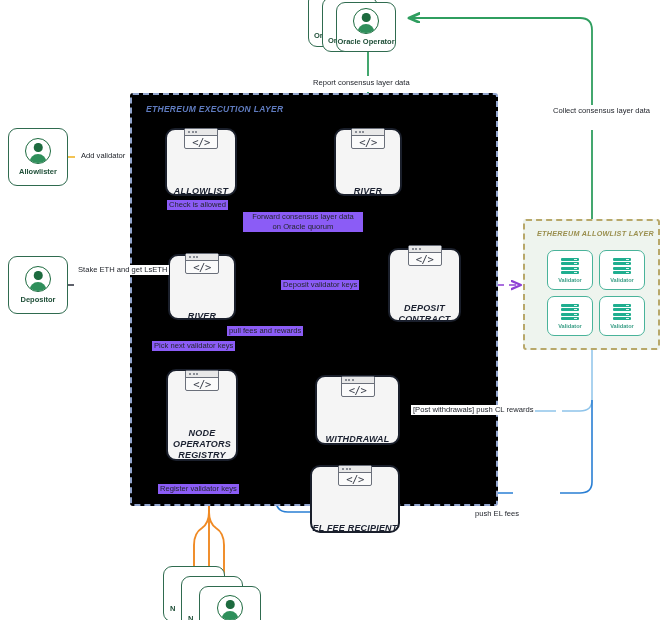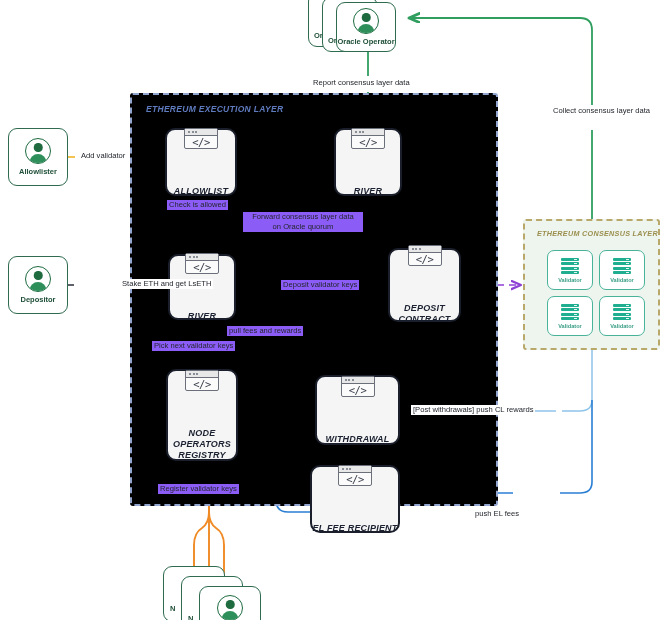--- a/index.html
+++ b/index.html
@@ -312,21 +312,21 @@
       <path d="M513,493 L420,493" stroke="#2a7fd4" stroke-width="1.6" fill="none"></path>
       <path d="M420,493 L400,493" stroke="#2a7fd4" stroke-width="1.6" fill="none" marker-end="url(#ah-blue)"></path>
     </g>
   </svg>
 
   <div class="layer exec">
     <div class="layer-title">ETHEREUM EXECUTION LAYER</div>
   </div>
 
   <div class="layer cons">
-    <div class="layer-title">ETHEREUM CONSENSUS LAYER</div>
+    <div class="layer-title">ETHEREUM ALLOWLIST LAYER</div>
   </div>
 
   <div class="actor" style="left:8px; top:128px; width:60px; height:58px;">
     <div class="personicon"></div>
     <div class="alabel">Allowlister</div>
   </div>
 
   <div class="actor" style="left:8px; top:256px; width:60px; height:58px;">
     <div class="personicon"></div>
     <div class="alabel">Depositor</div>
@@ -478,21 +478,21 @@
         <span></span>
         <span></span>
       </div>
     <div class="vlabel">Validator</div>
   </div>
 
   <div class="elabel white" style="left:79px; top:151px;">Add validator</div>
 
   <div class="elabel boxed" style="left:167px; top:200px;">Check is allowed</div>
 
-  <div class="elabel white" style="left:76px; top:279px;margin-left:44px;">Stake ETH and get LsETH</div>
+  <div class="elabel white" style="left:76px; top:265px;">Stake ETH and get LsETH</div>
 
   <div class="elabel white" style="left:311px; top:78px;">Report consensus layer data</div>
 
   <div class="elabel white" style="left:551px; top:106px;">Collect consensus layer data</div>
 
   <div class="elabel c boxed" style="left:243px; top:212px; width:120px;">
     <div>Forward consensus layer data</div>
     <div>on Oracle quorum</div>
   </div>
 

